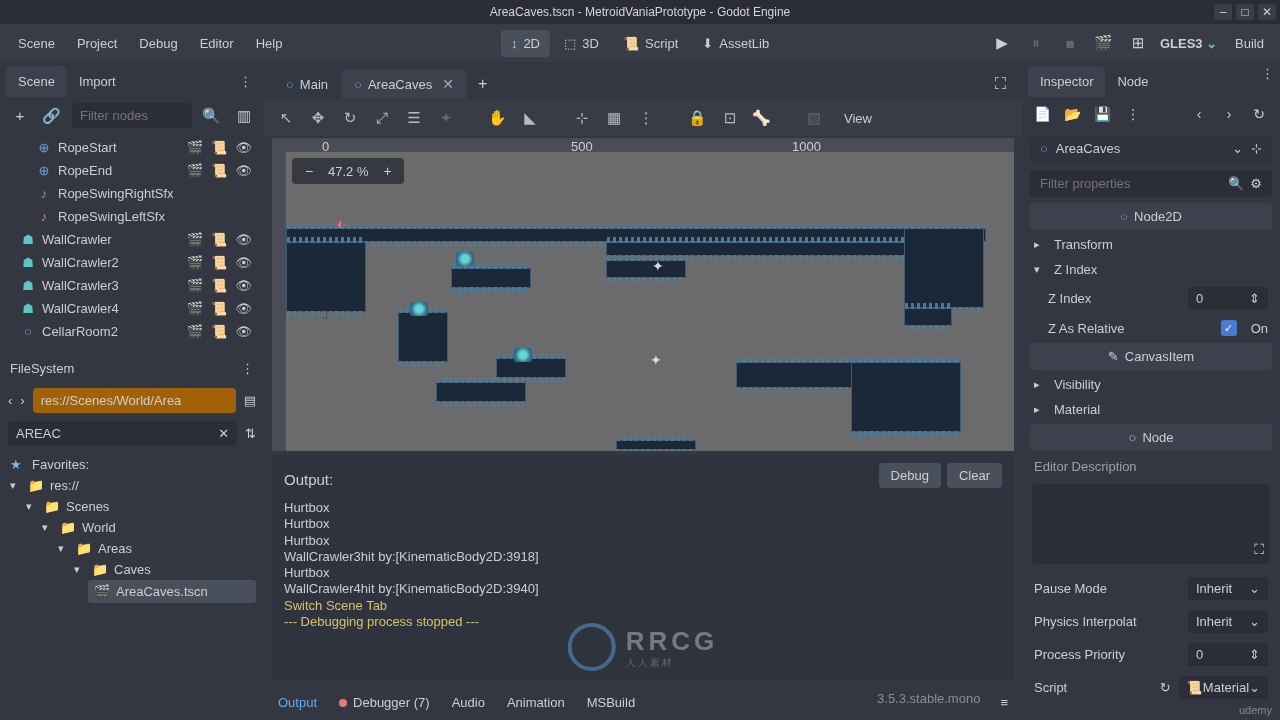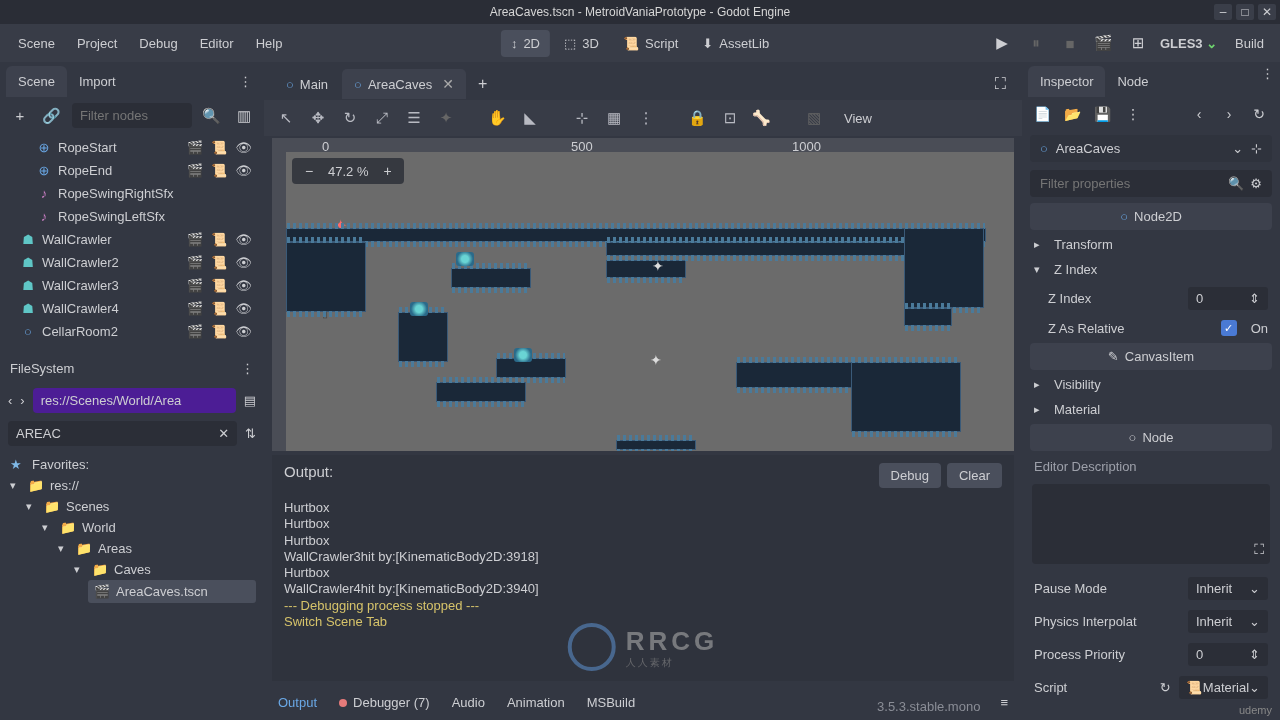--- a/index.html
+++ b/index.html
@@ -32,21 +32,21 @@
 .node-row{display:flex;align-items:center;padding:4px 6px;gap:6px}
 .node-row .nicon{width:16px;display:flex;justify-content:center;font-size:13px}
 .node-row .nlabel{flex:1}
 .node-row .endicons{display:flex;gap:8px;font-size:13px;color:#9da0aa}
 .ico-blue{color:#6aa8e6}
 .ico-teal{color:#5fc6c6}
 .ico-mag{color:#c77dc2}
 .fs-panel{margin-top:8px}
 .fs-header{display:flex;padding:8px 10px}
 .fs-path{display:flex;align-items:center;gap:8px;padding:4px 8px}
-.fs-path .path-input{flex:1;background:#4c1d95;border-radius:4px;padding:5px 8px}
+.fs-path .path-input{flex:1;background:#a16207;border-radius:4px;padding:5px 8px}
 .fs-filter{display:flex;align-items:center;padding:4px 8px;gap:8px}
 .fs-filter .fbox{flex:1;background:#2b2e37;border-radius:4px;padding:5px 8px;display:flex;align-items:center;justify-content:space-between}
 .fs-tree{padding:4px 8px}
 .fs-row{display:flex;align-items:center;gap:6px;padding:3px 2px}
 .fs-row .expand{width:12px;font-size:11px}
 .fs-row .ficon{width:16px;color:#7fb8e6}
 .fs-row .flabel{flex:1}
 .fs-row.file{background:#4a4f5c;border-radius:3px;padding:4px 6px}
 .center{flex:1;display:flex;flex-direction:column;background:#333742}
 .scene-tabs{display:flex;align-items:center;padding:6px 10px 0 10px;gap:2px}
@@ -67,31 +67,31 @@
 .zoom .zicon{width:18px;height:18px;display:flex;align-items:center;justify-content:center;font-size:14px}
 .game-area{position:absolute;top:14px;left:14px;right:0;bottom:0}
 .origin{position:absolute;left:48px;top:64px;color:#ff6b6b;font-size:16px}
 .cursor{position:absolute;left:36px;top:155px;font-size:11px;color:#444}
 .tile-strip{position:absolute;background:#1a2838;border:1px solid #3a5a78}
 .tile-strip::before{content:'';position:absolute;left:0;right:0;top:-6px;height:6px;background:repeating-linear-gradient(90deg,#4a7a9a 0 3px,transparent 3px 6px)}
 .tile-strip::after{content:'';position:absolute;left:0;right:0;bottom:-6px;height:6px;background:repeating-linear-gradient(90deg,#4a7a9a 0 3px,transparent 3px 6px)}
 .crawler{position:absolute;width:18px;height:14px;background:radial-gradient(circle,#69d4d4 30%,#2a6a8a 70%);border-radius:3px}
 .target{position:absolute;font-size:14px;color:#dcdcdc}
 .output-panel{height:226px;background:#2f333d;margin:0 8px 4px 8px;display:flex;flex-direction:column}
-.output-header{display:flex;align-items:flex-start;padding:8px 12px}
+.output-header{display:flex;align-items:flex-end;padding:8px 12px}
 .output-header .olabel{flex:1;font-size:15px}
 .output-header .obtn{background:#4a4f5c;padding:5px 12px;border-radius:4px;margin-left:6px}
 .output-body{flex:1;padding:4px 12px;font-family:monospace;font-size:13px;line-height:1.25;overflow:hidden;position:relative}
 .output-body .line{white-space:pre}
 .output-body .yellow{color:#d6c36a}
 .watermark{position:absolute;bottom:10px;left:50%;transform:translateX(-50%);display:flex;align-items:center;gap:10px;opacity:0.6}
 .watermark .wlogo{width:48px;height:48px;border:4px solid #5a8ac4;border-radius:50%}
 .watermark .wtext{font-size:26px;font-weight:bold;letter-spacing:4px;color:#a8a8a8}
 .watermark .wsub{font-size:10px;color:#888;letter-spacing:2px}
-.bottom-tabs{display:flex;align-items:flex-end;padding:6px 12px;background:#333742;gap:18px}
+.bottom-tabs{display:flex;align-items:flex-start;padding:6px 12px;background:#333742;gap:18px}
 .bottom-tabs .btab{padding:4px 2px}
 .bottom-tabs .btab.active{color:#6aa8e6}
 .bottom-tabs .dbg{color:#e67a7a;display:flex;align-items:center;gap:6px}
 .bottom-tabs .dot{width:8px;height:8px;background:#e67a7a;border-radius:50%}
 .bottom-tabs .spacer{flex:1}
 .bottom-tabs .ver{color:#8a8d96}
 .right-panel{width:258px;background:#333742;display:flex;flex-direction:column}
 .right-tabs{display:flex;padding:4px 6px 0 6px}
 .right-tabs .tab{padding:8px 12px;border-radius:6px 6px 0 0}
 .right-tabs .tab.active{background:#3d414d}
@@ -382,22 +382,22 @@
         <span class="obtn">Debug</span>
         <span class="obtn">Clear</span>
       </div>
       <div class="output-body" id="output-body">
         <div class="line">Hurtbox</div>
           <div class="line">Hurtbox</div>
           <div class="line">Hurtbox</div>
           <div class="line">WallCrawler3hit by:[KinematicBody2D:3918]</div>
           <div class="line">Hurtbox</div>
           <div class="line">WallCrawler4hit by:[KinematicBody2D:3940]</div>
+          <div class="line yellow">Switch Scene Tab</div>
           <div class="line yellow">--- Debugging process stopped ---</div>
-          <div class="line yellow">Switch Scene Tab</div>
           <div class="watermark">
           <div class="wlogo"></div>
           <div>
             <div class="wtext">RRCG</div>
             <div class="wsub">人人素材</div>
           </div>
         </div>
       </div>
     </div>
 

